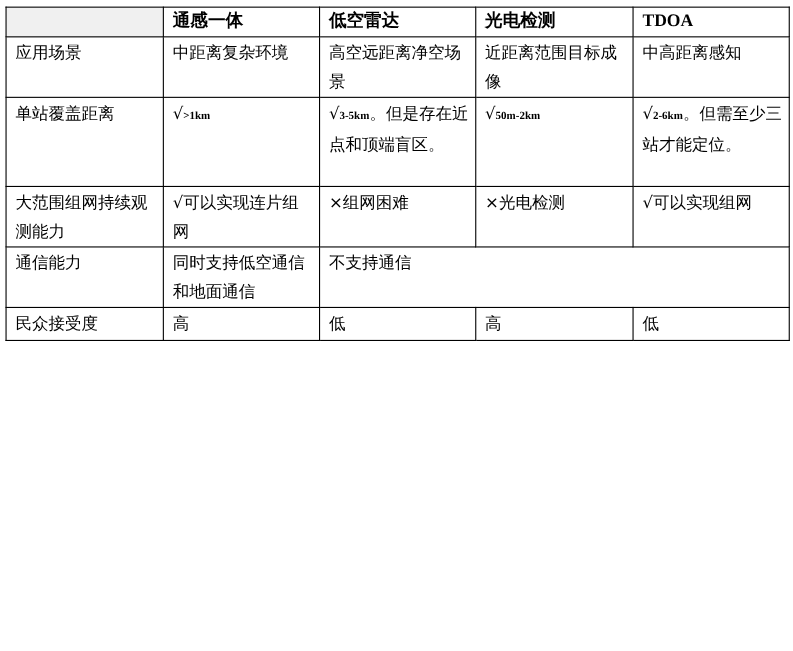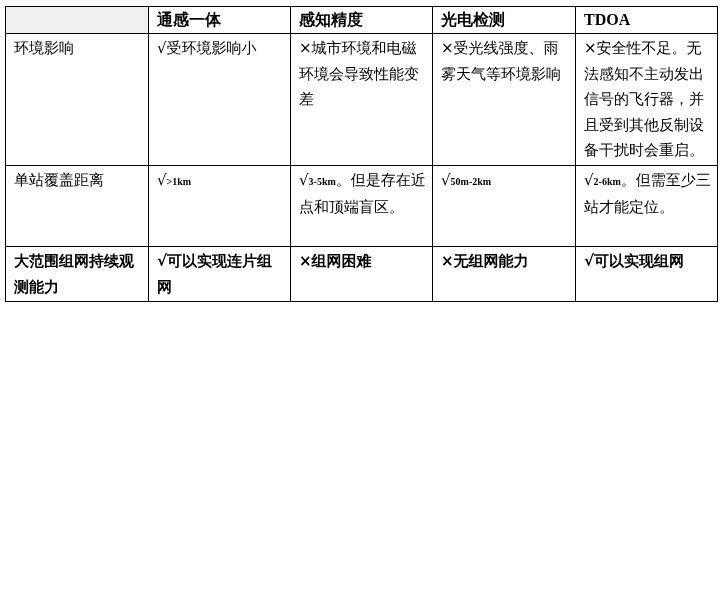--- a/index.html
+++ b/index.html
@@ -32,62 +32,74 @@
   th.corner { background: #f0f0f0; }
   .bold { font-family: "Liberation Serif", "DejaVu Serif", serif; font-weight: bold; font-size: 10px; }
   col.c0 { width: 143px; }
   col.c1 { width: 142px; }
   col.c2 { width: 142px; }
   col.c3 { width: 143px; }
   col.c4 { width: 142px; }
   tr.r-env td { height: 128px; }
   tr.r-acc td { height: 77px; }
   tr.r-cov td { height: 77px; }
-  tr.r-net td { height: 51px; font-weight: bold; }
+  tr.r-net td { height: 51px; }
   tr.r-com td { height: 51px; }
   tr.r-site td { height: 51px; }
   tr.r-app td { height: 51px; }
   tr.r-acc2 td { height: 25px; }
 </style>
 </head>
 <body>
 
 <table class="cmp">
   <colgroup>
     <col class="c0">
       <col class="c1">
       <col class="c2">
       <col class="c3">
       <col class="c4">
   </colgroup>
   <thead>
     <tr>
       <th class="corner"></th>
       <th>通感一体</th>
-      <th>感知精度</th>
+      <th>低空雷达</th>
       <th>光电检测</th>
       <th>TDOA</th>
     </tr>
   </thead>
   <tbody>
-    <tr class="r-env">
-      <td>环境影响</td>
-      <td>√受环境影响小</td>
-      <td>×城市环境和电磁环境会导致性能变差</td>
-      <td>×受光线强度、雨雾天气等环境影响</td>
-      <td>×安全性不足。无法感知不主动发出信号的飞行器，并且受到其他反制设备干扰时会重启。</td>
+    <tr class="r-app">
+      <td>应用场景</td>
+      <td>中距离复杂环境</td>
+      <td>高空远距离净空场景</td>
+      <td>近距离范围目标成像</td>
+      <td>中高距离感知</td>
     </tr>
     <tr class="r-cov">
       <td>单站覆盖距离</td>
       <td><span>√</span><span class="bold">&gt;1km</span><span></span></td>
       <td><span>√</span><span class="bold">3-5km</span><span>。但是存在近点和顶端盲区。</span></td>
       <td><span>√</span><span class="bold">50m-2km</span><span></span></td>
       <td><span>√</span><span class="bold">2-6km</span><span>。但需至少三站才能定位。</span></td>
     </tr>
     <tr class="r-net">
       <td>大范围组网持续观测能力</td>
       <td>√可以实现连片组网</td>
       <td>×组网困难</td>
-      <td>×无组网能力</td>
+      <td>×光电检测</td>
       <td>√可以实现组网</td>
+    </tr>
+    <tr class="r-com">
+      <td>通信能力</td>
+      <td>同时支持低空通信和地面通信</td>
+      <td colspan="3">不支持通信</td>
+    </tr>
+    <tr class="r-acc2">
+      <td>民众接受度</td>
+      <td>高</td>
+      <td>低</td>
+      <td>高</td>
+      <td>低</td>
     </tr>
   </tbody>
 </table>
 
 </body></html>

